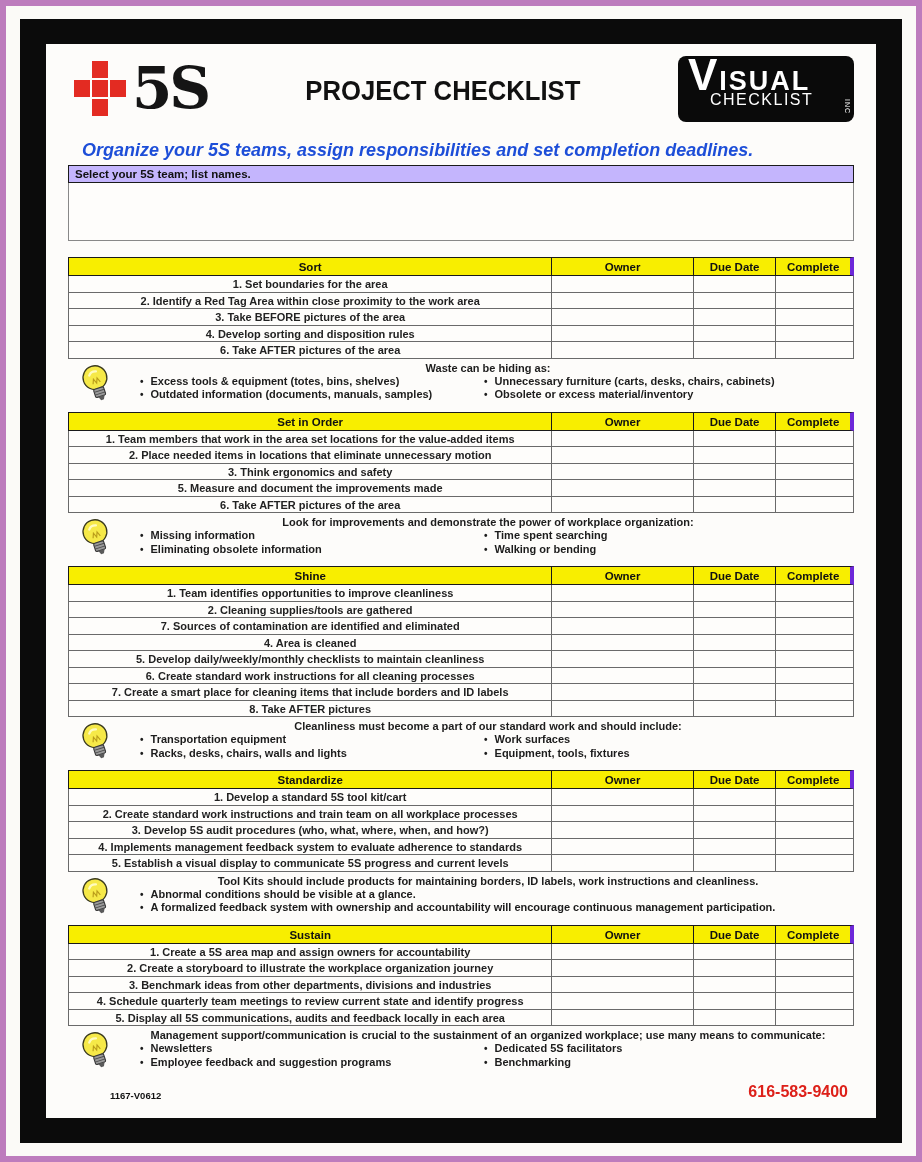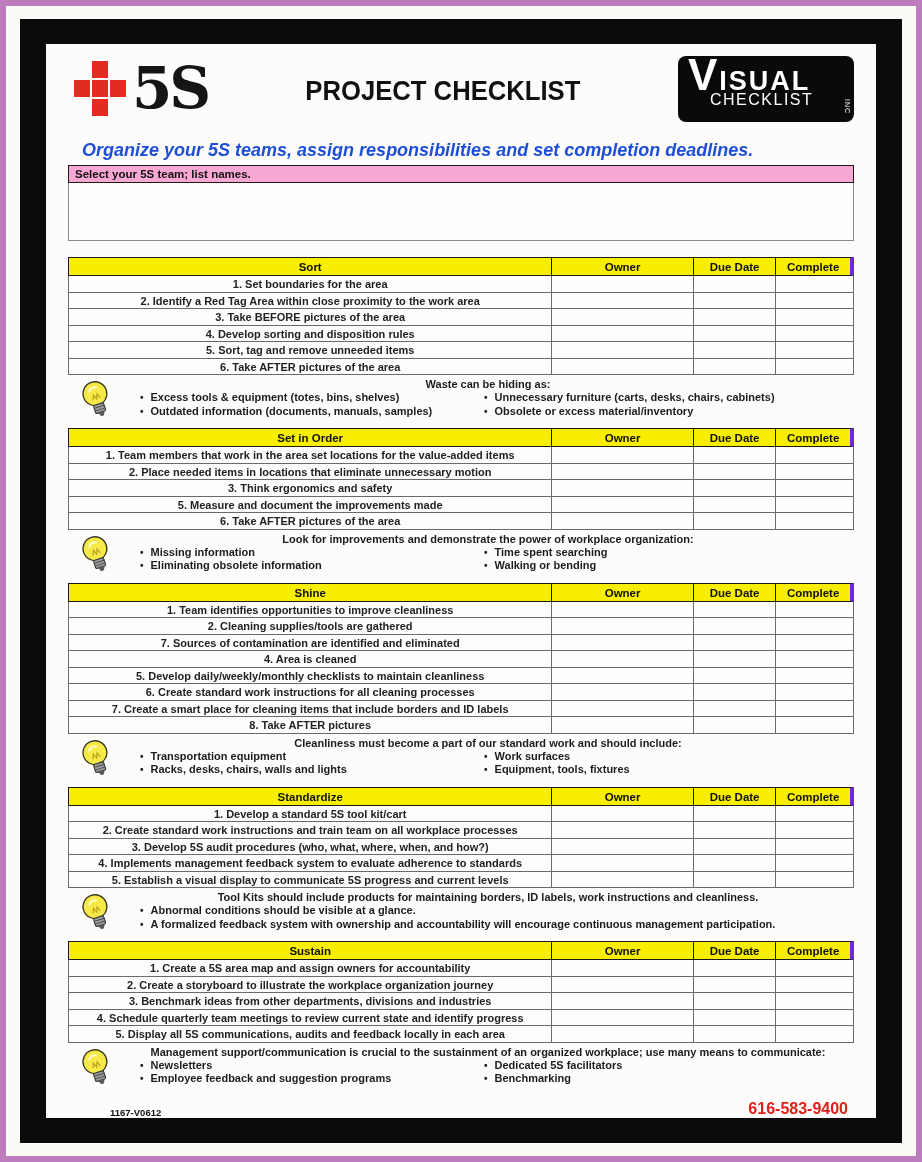--- a/index.html
+++ b/index.html
@@ -21,21 +21,21 @@
            margin-top:22px; transform:scaleX(.95); }
   .vwlogo { width:176px; height:66px; background:#0a0a0a; border-radius:8px; color:#fff; position:relative;
             padding:5px 14px 5px 10px; margin-top:2px; flex:none; }
   .vw1 { font-size:27px; font-weight:bold; letter-spacing:2px; line-height:28px; display:block; }
   .vw1::first-letter { font-size:44px; }
   .vw2 { font-size:16px; font-weight:normal; letter-spacing:1.5px; line-height:16px; display:block; padding-left:22px; margin-top:-3px; }
   .vwinc { position:absolute; right:3px; bottom:8px; font-size:7px; letter-spacing:1px; writing-mode:vertical-rl; }
 
   
   .tagline { font-style:italic; font-weight:bold; font-size:18px; color:#1d4ed8; margin:2px 0 4px 14px; }
-  .teamhead { background:#f9a8d4; border:1px solid #1a1a1a; font-weight:bold; font-size:11.5px; padding:2px 6px; color:#111; }
+  .teamhead { background:#c4b5fd; border:1px solid #1a1a1a; font-weight:bold; font-size:11.5px; padding:2px 6px; color:#111; }
   .teambox { border:1px solid #888; border-top:none; height:58px; background:#fefdfb; }
 
   
   #sections { margin-top:16px;text-align:center; }
   .sec-row { display:grid; grid-template-columns:61.5% 18% 10.5% 10%; }
   .sec-head > div { background:#f8ee00; border:1px solid #1a1a1a; border-right:none; font-weight:bold;
                     font-size:11.5px; padding:1px 7px; color:#111; height:19px; line-height:16px; }
   .sec-head > div:last-child { border-right:4px solid #6d28d9; }
   .item-row > div { border:1px solid #6a6a6a; border-top:none; border-right:none; height:16.5px;
                     font-size:11px; font-weight:bold; color:#222; padding:1px 7px; line-height:14px;
@@ -114,26 +114,20 @@
               <div></div>
               <div></div>
             </div>
             <div class="sec-row item-row">
               <div>4. Develop sorting and disposition rules</div>
               <div></div>
               <div></div>
               <div></div>
             </div>
             <div class="sec-row item-row">
-              <div>5. Sort, tag and remove unneeded items</div>
-              <div></div>
-              <div></div>
-              <div></div>
-            </div>
-            <div class="sec-row item-row">
               <div>6. Take AFTER pictures of the area</div>
               <div></div>
               <div></div>
               <div></div>
             </div>
           </div>
           <div class="note">
             <div><svg class="bulb" viewBox="0 0 34 42" xmlns="http://www.w3.org/2000/svg">
                 <circle cx="17" cy="14" r="12.5" fill="#f6e948" stroke="#3a3a1e" stroke-width="1.4"></circle>
                 <path d="M12 10 q3 -4 8 -2" fill="none" stroke="#fffbc0" stroke-width="2.4" stroke-linecap="round"></path>

